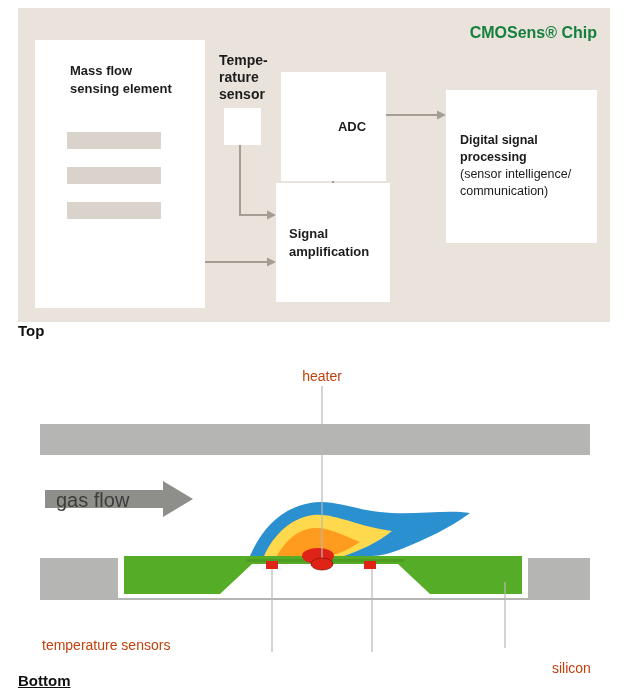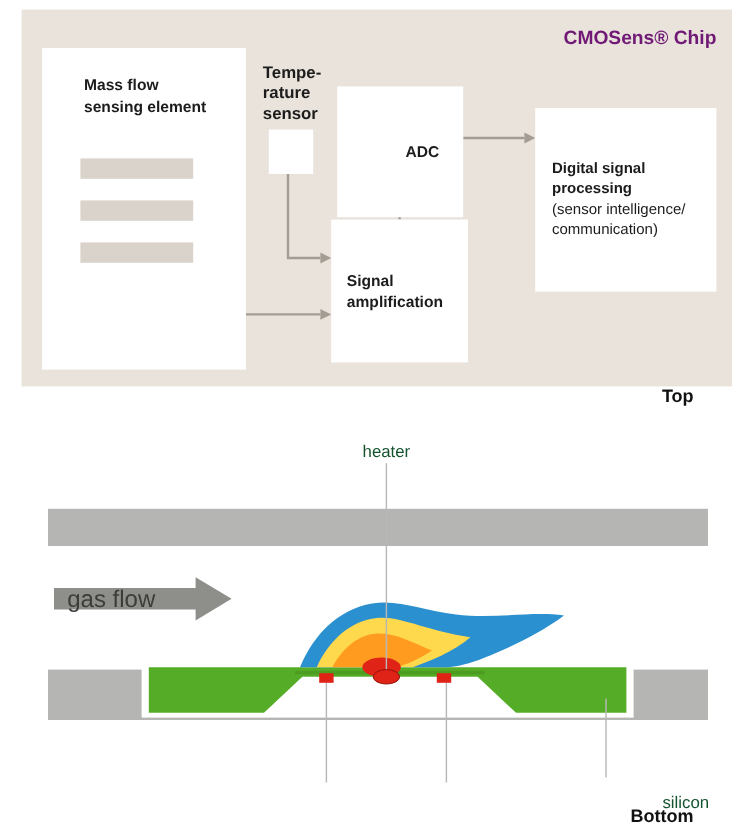--- a/index.html
+++ b/index.html
@@ -4,34 +4,34 @@
 <style>
   * { margin:0; padding:0; box-sizing:border-box; }
   html,body { background:#ffffff; }
   body { font-family:"Liberation Sans","DejaVu Sans",sans-serif; color:#1c1c1c; }
   #stage { position:relative; width:629px; height:699px; background:#ffffff; overflow:hidden; }
   .abs { position:absolute; }
   .multiline { white-space:pre-line; }
 
   
   .panel { background:#e9e3dc; }
-  .chip-label { color:#701a75; font-weight:bold; font-size:16px; }
+  .chip-label { color:#15803d; font-weight:bold; font-size:16px; }
   .wbox { background:#ffffff;padding-left:37px; }
   .box-label { font-weight:bold; font-size:13px; line-height:1.35; color:#1c1c1c; }
   .inner-bar { background:#d9d3cc; }
   .temp-label { font-weight:bold; font-size:14px; line-height:1.2; }
   .adc-box { display:flex; align-items:center; justify-content:center; }
   .amp-box { display:flex; flex-direction:column; justify-content:center; padding-left:13px; }
   .dsp-box { padding:42px 8px 0 14px; font-size:12.5px; line-height:1.35; }
   .dsp-title { font-weight:bold; }
   .dsp-sub { font-weight:normal; }
-  .caption { font-weight:bold; font-size:15px; color:#111; text-align:right; }
+  .caption { font-weight:bold; font-size:15px; color:#111; text-align:left; }
 
   
-  .bottom-label { font-size:14px; color:#14532d; }
+  .bottom-label { font-size:14px; color:#c2410c; }
   .gasflow-label { font-size:20px; color:#3c3c3a; }
   svg { display:block; }
 </style>
 </head>
 <body>
 
 <div id="stage">
 
   <div class="abs panel" style="left:18px; top:8px; width:592px; height:314px;">
 
@@ -117,18 +117,19 @@
 
     <rect x="266" y="201" width="12" height="8" fill="#e02317"></rect>
     <rect x="364" y="201" width="12" height="8" fill="#e02317"></rect>
     <ellipse cx="322" cy="204" rx="11" ry="6" stroke="#8f1008" stroke-width="0.8" fill="#e02317"></ellipse>
   </svg>
 
   <div class="abs bottom-label" style="left:292px; top:368px; width:60px; text-align:center;">heater</div>
 
   <div class="abs gasflow-label" style="left:56px; top:489px;">gas flow</div>
 
+  <div class="abs bottom-label" style="left:42px; top:637px;">temperature sensors</div>
 
   <div class="abs bottom-label" style="left:552px; top:660px;">silicon</div>
 
-  <div class="abs caption" style="left:18px; top:672px; width:560px;">Bottom</div>
+  <div class="abs caption" style="left:18px; top:672px; width:560px;text-decoration:underline;">Bottom</div>
 
 </div>
 
 </body></html>

